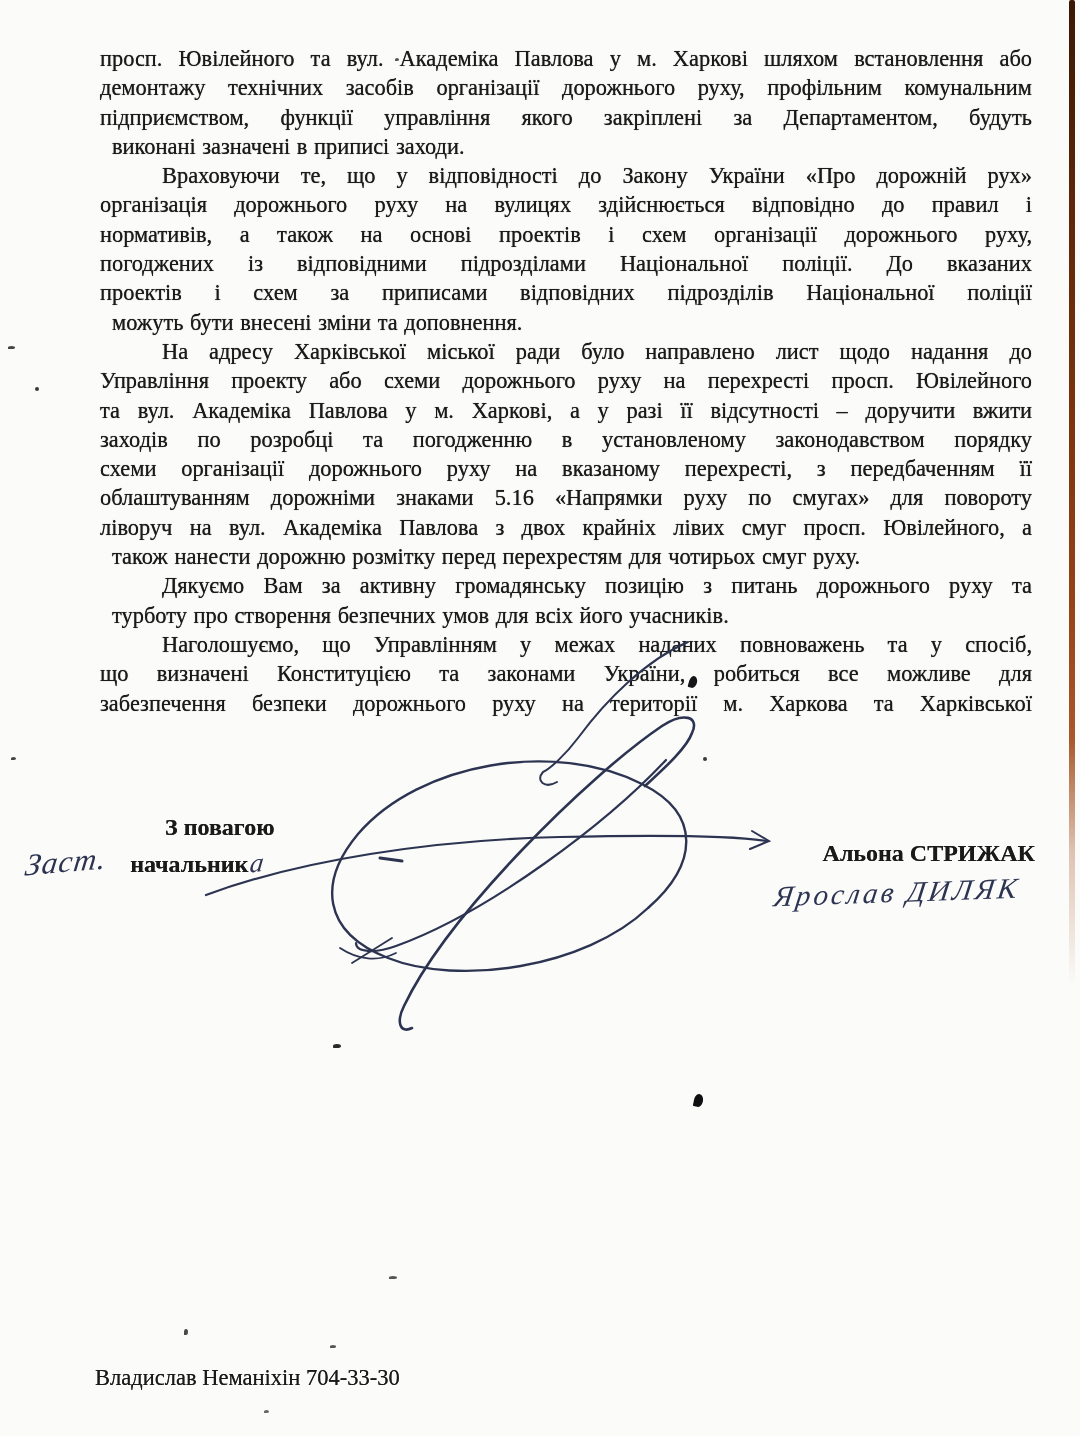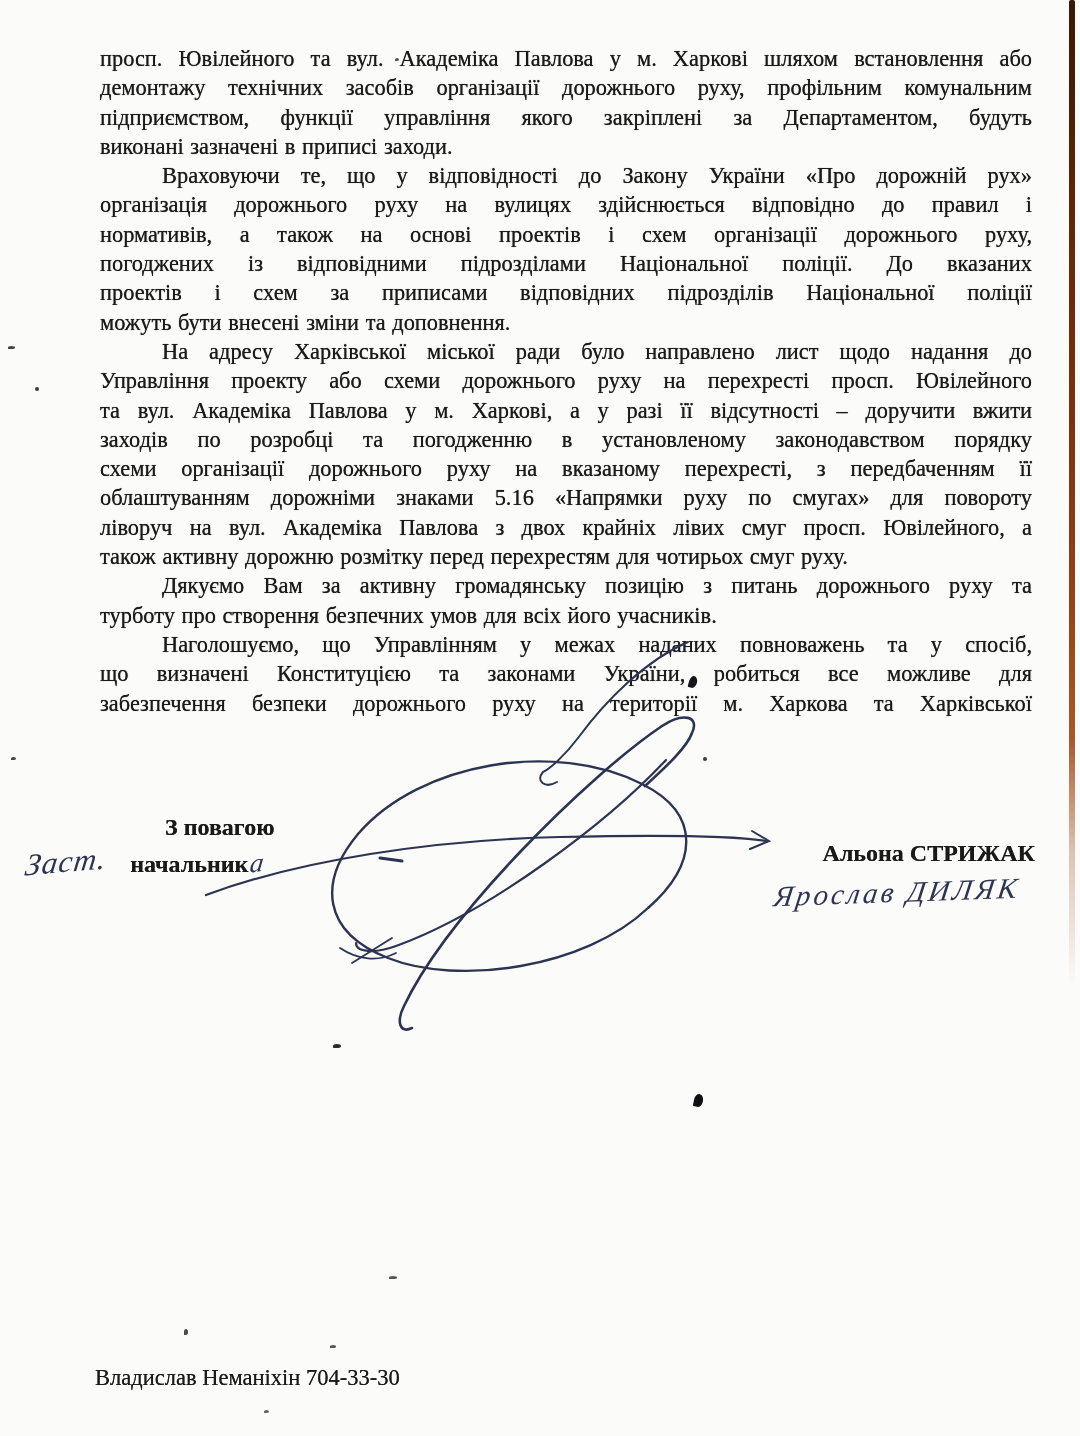--- a/index.html
+++ b/index.html
@@ -27,21 +27,21 @@
   
   .body-text{position:absolute;left:100px;top:44px;width:932px;}
   .ln{
     font-size:22.4px;
     line-height:29.3px;
     text-align:justify;
     text-align-last:justify;
     text-shadow:0 0 .7px rgba(12,12,12,.85);
     word-spacing:1px;
   }
-  .ln.last{text-align-last:left;}
+  .ln.last{text-align-last:left;margin-left:12px;}
   .ln.ind{padding-left:62px;font-family:Liberation Serif, serif;}
   
   .closing-salutation{
     position:absolute;left:165px;top:814px;
     font-size:24px;font-weight:bold;
     text-shadow:0 0 .6px rgba(12,12,12,.8);
   }
   .closing-position{
     position:absolute;left:26px;top:844px;white-space:nowrap;
   }
@@ -104,21 +104,21 @@
     <div class="ln">проектів і схем за приписами відповідних підрозділів Національної поліції</div>
     <div class="ln last">можуть бути внесені зміни та доповнення.</div>
 
     <div class="ln ind">На адресу Харківської міської ради було направлено лист щодо надання до</div>
     <div class="ln">Управління проекту або схеми дорожнього руху на перехресті просп. Ювілейного</div>
     <div class="ln">та вул. Академіка Павлова у м. Харкові, а у разі її відсутності – доручити вжити</div>
     <div class="ln">заходів по розробці та погодженню в установленому законодавством порядку</div>
     <div class="ln">схеми організації дорожнього руху на вказаному перехресті, з передбаченням її</div>
     <div class="ln">облаштуванням дорожніми знаками 5.16 «Напрямки руху по смугах» для повороту</div>
     <div class="ln">ліворуч на вул. Академіка Павлова з двох крайніх лівих смуг просп. Ювілейного, а</div>
-    <div class="ln last">також активну дорожню розмітку перед перехрестям для чотирьох смуг руху.</div>
+    <div class="ln last">також нанести дорожню розмітку перед перехрестям для чотирьох смуг руху.</div>
 
     <div class="ln ind">Дякуємо Вам за активну громадянську позицію з питань дорожнього руху та</div>
     <div class="ln last">турботу про створення безпечних умов для всіх його учасників.</div>
 
     <div class="ln ind">Наголошуємо, що Управлінням у межах наданих повноважень та у спосіб,</div>
     <div class="ln">що визначені Конституцією та законами України, робиться все можливе для</div>
     <div class="ln">забезпечення безпеки дорожнього руху на території м. Харкова та Харківської</div>
   </div>
 
   <div class="closing-salutation">З повагою</div>

